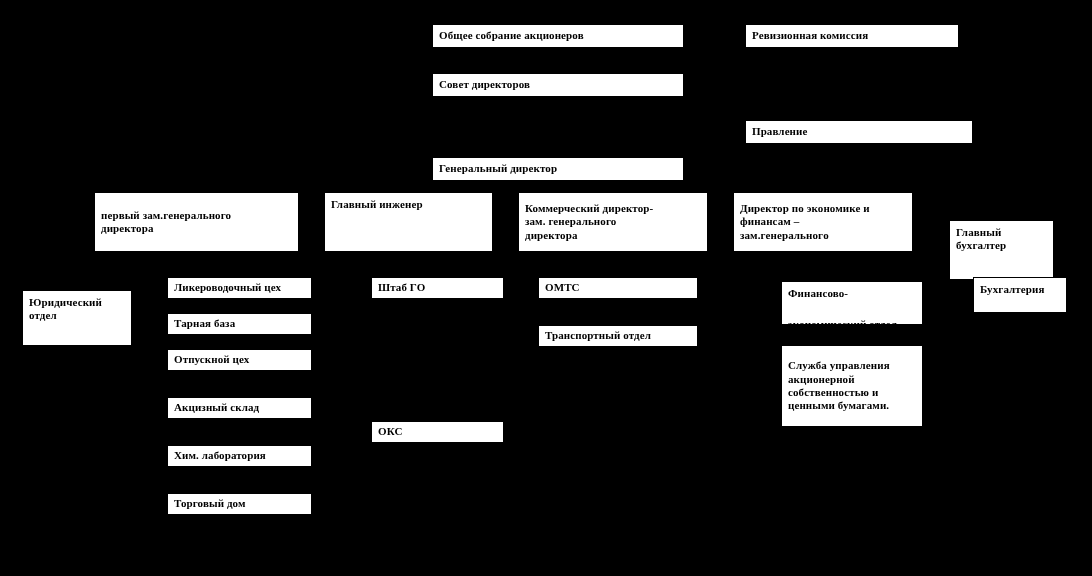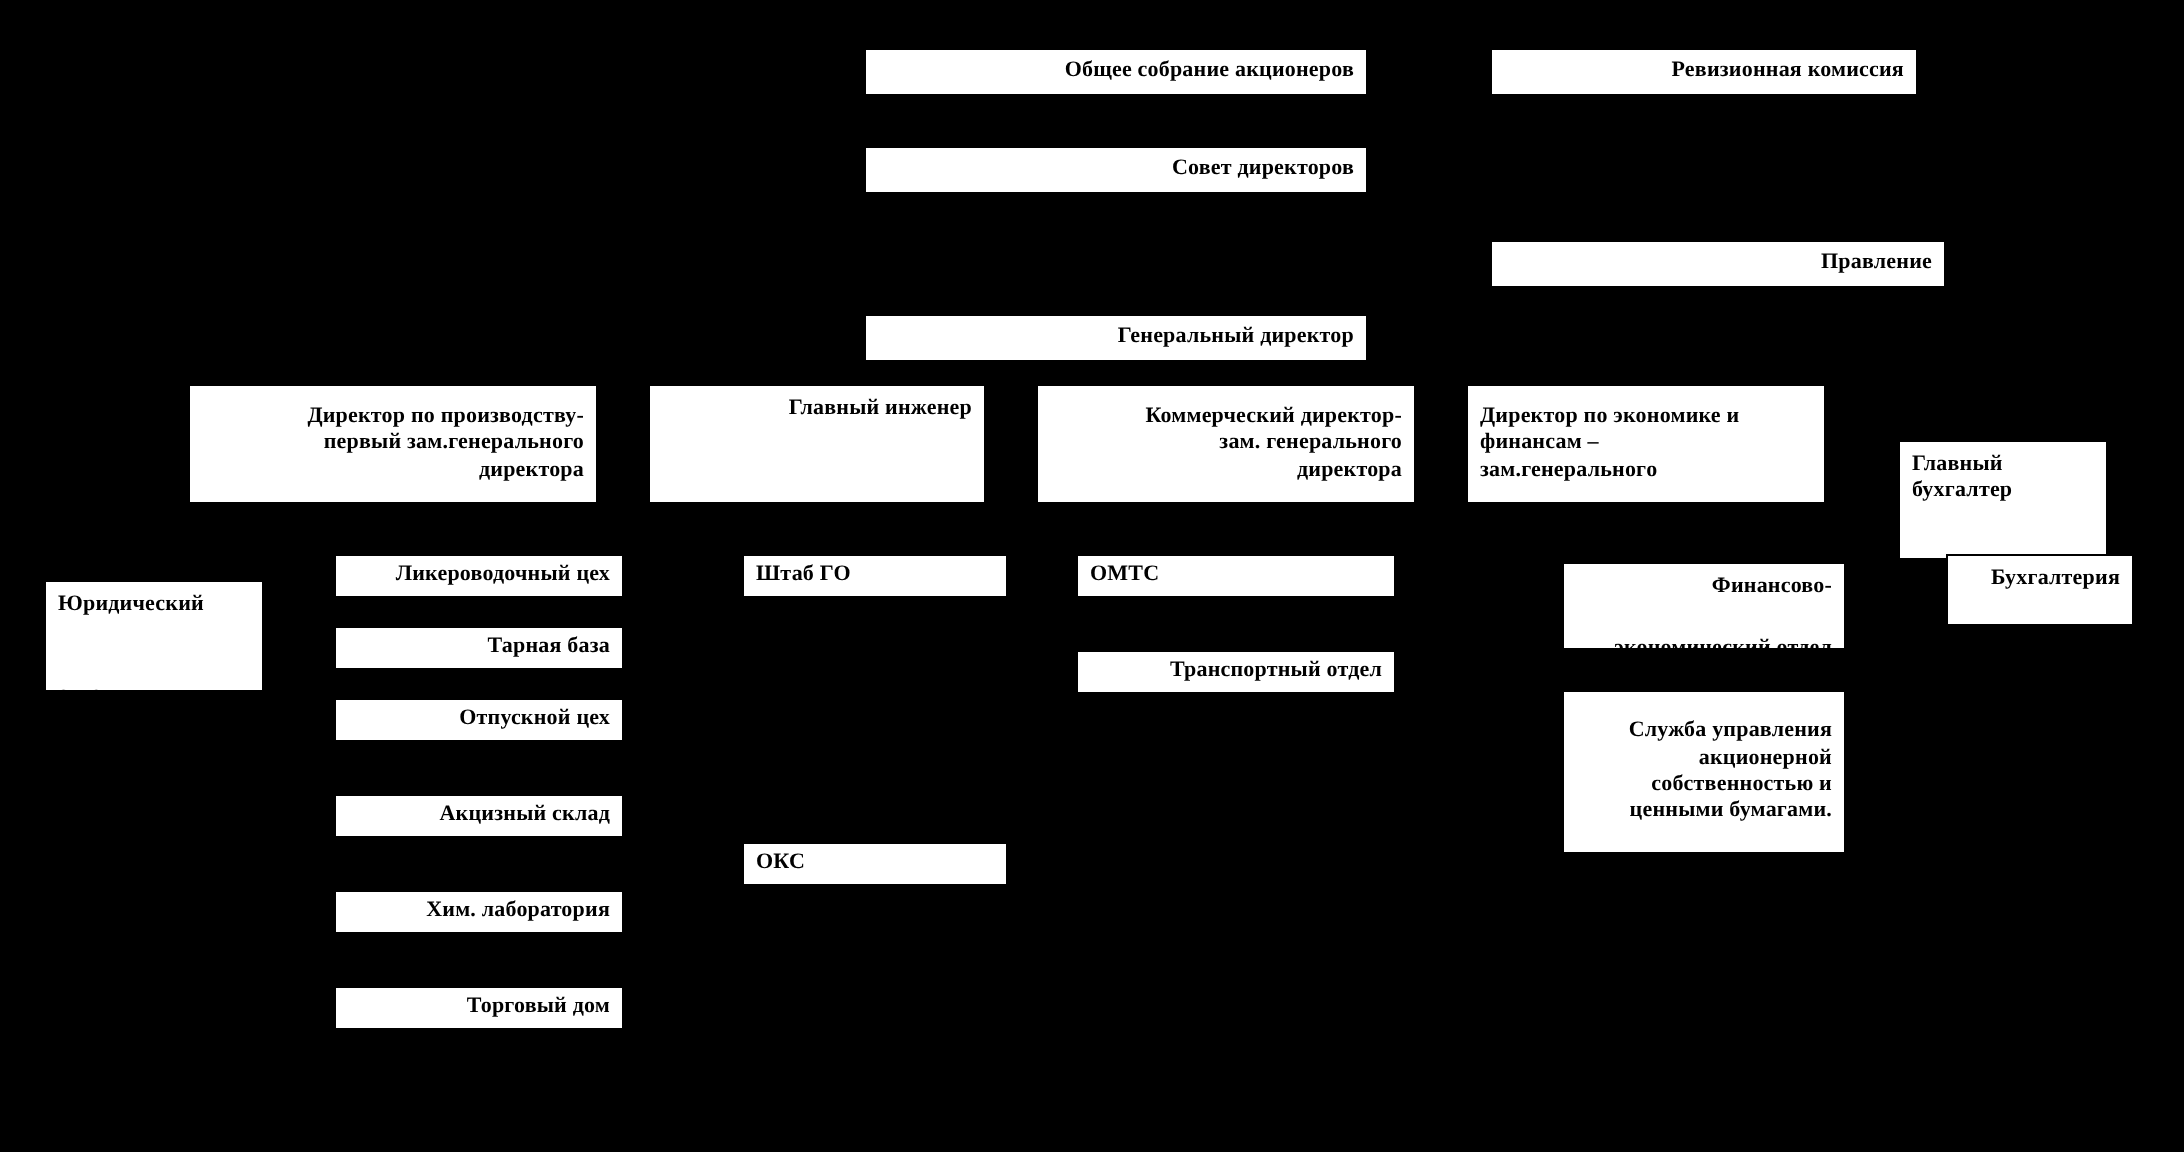--- a/index.html
+++ b/index.html
@@ -23,21 +23,21 @@
     color: #000000;
     font-weight: bold;
     font-size: 11px;
     line-height: 1.22;
     display: flex;
     flex-direction: column;
     justify-content: center;
     padding: 2px 6px;
     letter-spacing: 0.1px;
   }
-  .node.center { text-align: right; align-items: center; font-family: Liberation Serif, serif; }
+  .node.center { text-align: left; align-items: center; font-family: Liberation Serif, serif; }
   .node.left   { text-align: left;  align-items: flex-start; }
   .node.vtop   { justify-content: flex-start; padding-top: 5px; }
   .node span { display: block; width: 100%; }
 </style>
 </head>
 <body>
 
 <div id="canvas">
     <div class="node center" style="left: 432px; top: 24px; width: 252px; height: 24px; background: rgb(255, 255, 255); border-color: rgb(0, 0, 0); color: rgb(0, 0, 0);">
       <span>Общее собрание акционеров</span>
@@ -48,42 +48,41 @@
     <div class="node center" style="left: 432px; top: 73px; width: 252px; height: 24px; background: rgb(255, 255, 255); border-color: rgb(0, 0, 0); color: rgb(0, 0, 0);">
       <span>Совет директоров</span>
     </div>
     <div class="node center" style="left: 432px; top: 120px; width: 252px; height: 24px; background: rgb(255, 255, 255); border-color: rgb(0, 0, 0); color: rgb(0, 0, 0); margin-top: 37px;">
       <span>Генеральный директор</span>
     </div>
     <div class="node center" style="left: 745px; top: 120px; width: 228px; height: 24px; background: rgb(255, 255, 255); border-color: rgb(0, 0, 0); color: rgb(0, 0, 0);">
       <span>Правление</span>
     </div>
     <div class="node center" style="left: 94px; top: 192px; width: 205px; height: 60px; background: rgb(255, 255, 255); border-color: rgb(0, 0, 0); color: rgb(0, 0, 0);">
-      <span>Директор по производству-</span>
       <span>первый зам.генерального</span>
       <span>директора</span>
     </div>
     <div class="node center vtop" style="left: 324px; top: 192px; width: 169px; height: 60px; background: rgb(255, 255, 255); border-color: rgb(0, 0, 0); color: rgb(0, 0, 0);">
       <span>Главный инженер</span>
     </div>
     <div class="node center" style="left: 518px; top: 192px; width: 190px; height: 60px; background: rgb(255, 255, 255); border-color: rgb(0, 0, 0); color: rgb(0, 0, 0);">
       <span>Коммерческий директор-</span>
       <span>зам. генерального</span>
       <span>директора</span>
     </div>
     <div class="node left" style="left: 733px; top: 192px; width: 180px; height: 60px; background: rgb(255, 255, 255); border-color: rgb(0, 0, 0); color: rgb(0, 0, 0);">
       <span>Директор по экономике и</span>
       <span>финансам –</span>
       <span>зам.генеральногo</span>
     </div>
     <div class="node left vtop" style="left: 949px; top: 192px; width: 105px; height: 60px; background: rgb(255, 255, 255); border-color: rgb(0, 0, 0); color: rgb(0, 0, 0); margin-top: 28px;">
       <span>Главный</span>
       <span>бухгалтер</span>
     </div>
-    <div class="node left vtop" style="left: 22px; top: 290px; width: 110px; height: 56px; background: rgb(255, 255, 255); border-color: rgb(0, 0, 0); color: rgb(0, 0, 0); gap: 32px;">
+    <div class="node left vtop" style="left: 22px; top: 290px; width: 110px; height: 56px; background: rgb(255, 255, 255); border-color: rgb(0, 0, 0); color: rgb(0, 0, 0);">
       <span>Юридический</span>
       <span>отдел</span>
     </div>
     <div class="node center" style="left: 167px; top: 277px; width: 145px; height: 22px; background: rgb(255, 255, 255); border-color: rgb(0, 0, 0); color: rgb(0, 0, 0);">
       <span>Ликероводочный цех</span>
     </div>
     <div class="node center" style="left: 167px; top: 349px; width: 145px; height: 22px; background: rgb(255, 255, 255); border-color: rgb(0, 0, 0); color: rgb(0, 0, 0);">
       <span>Отпускной цех</span>
     </div>
     <div class="node center" style="left: 167px; top: 313px; width: 145px; height: 22px; background: rgb(255, 255, 255); border-color: rgb(0, 0, 0); color: rgb(0, 0, 0);">

